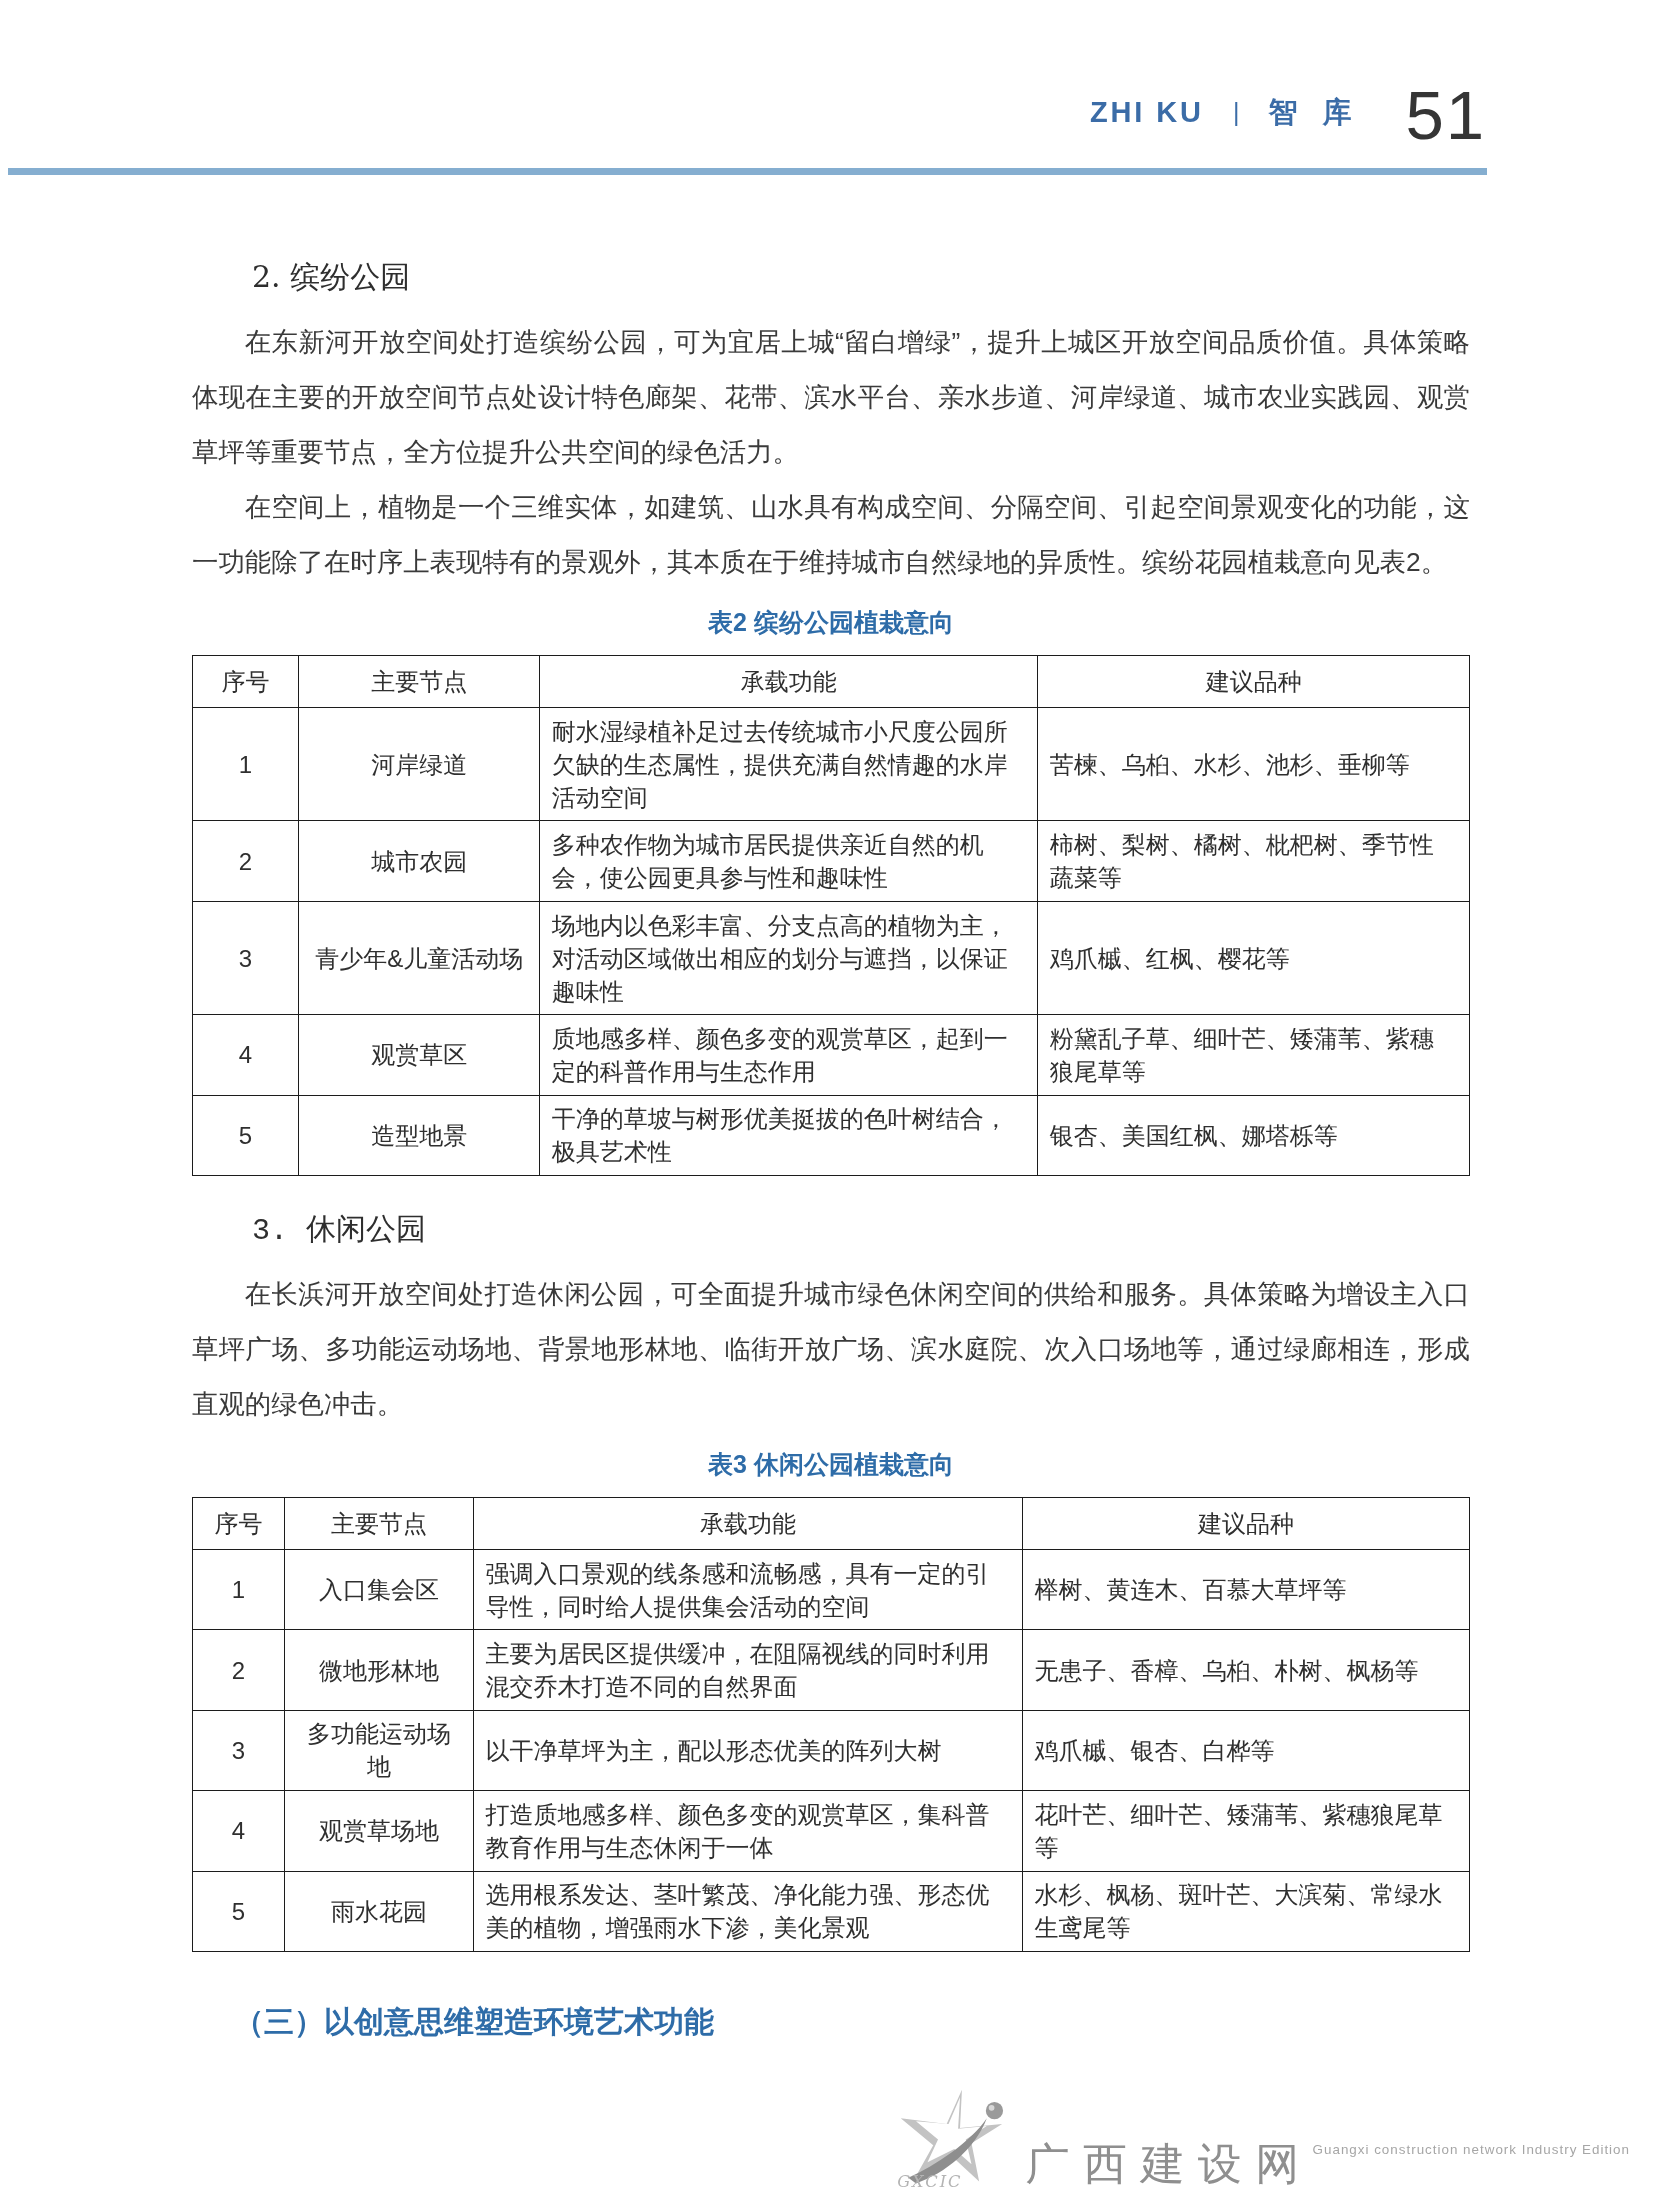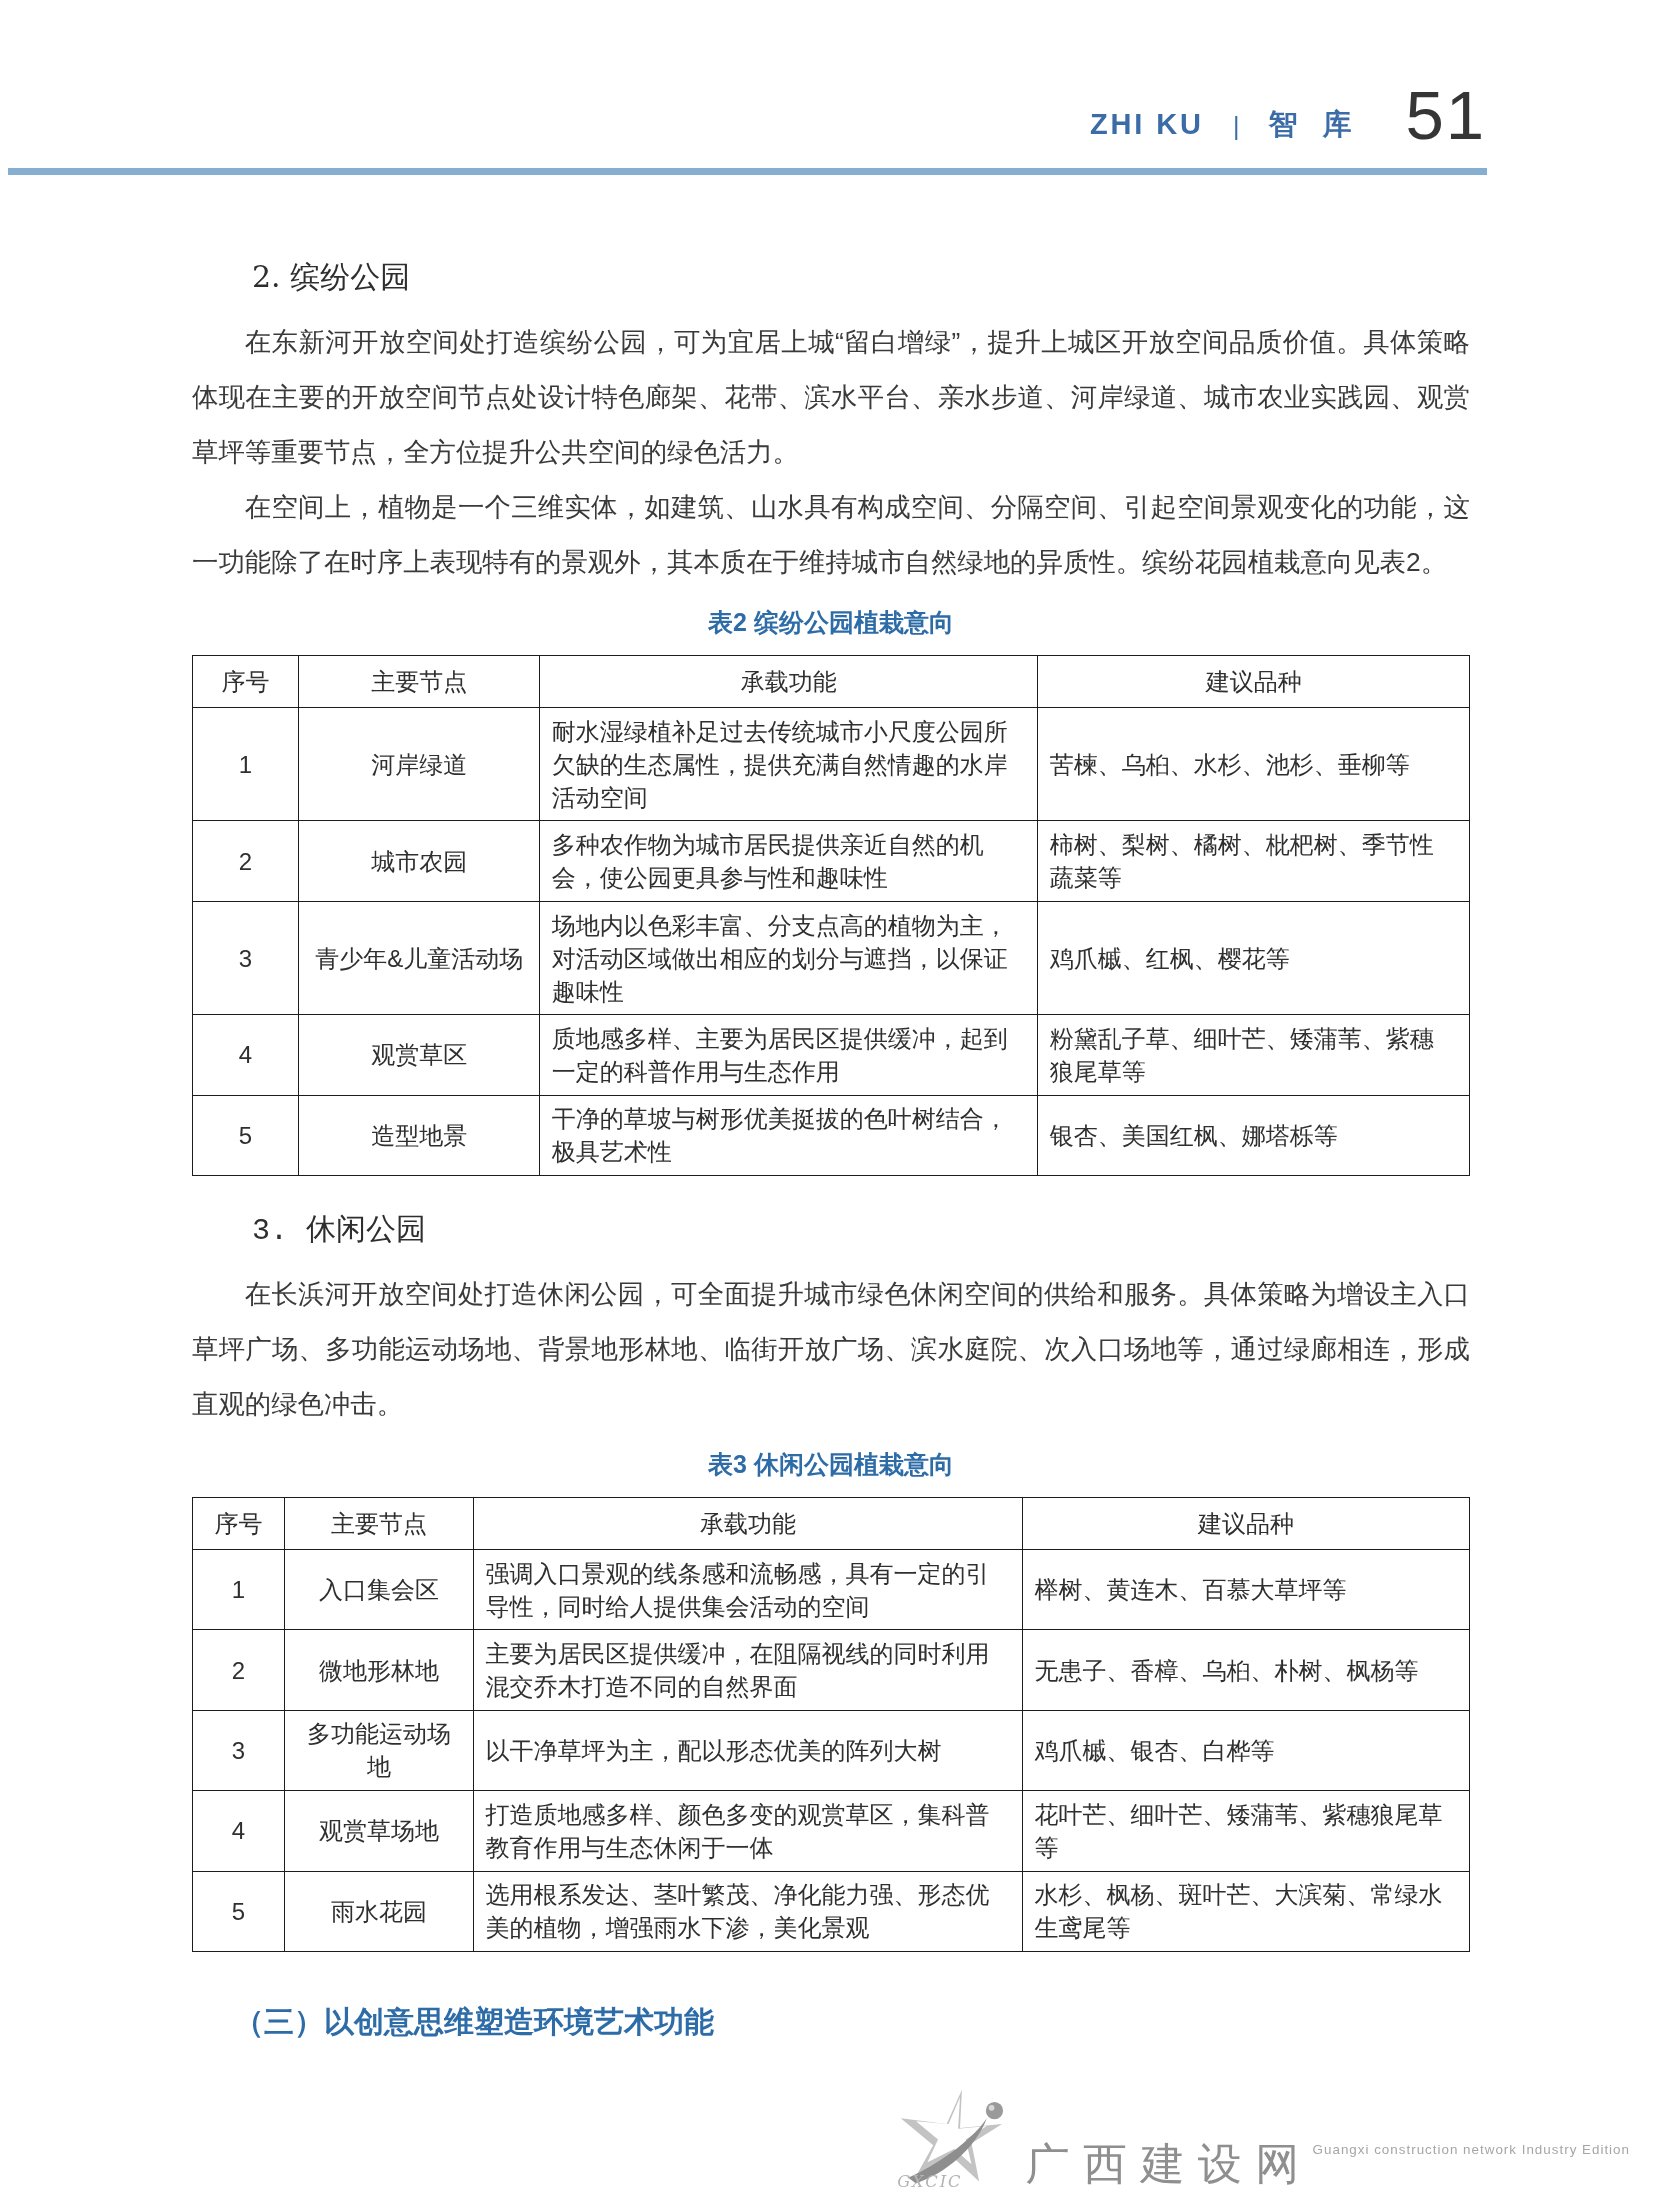--- a/index.html
+++ b/index.html
@@ -7,21 +7,21 @@
     position:relative;
     width:1657px;height:2202px;
     background:#ffffff;
     font-family:"Liberation Sans",sans-serif;
     color:#3a3a3a;
     overflow:hidden;
   }
   
   .header{
     position:absolute;top:85px;right:171px;
-    display:flex;align-items:flex-end;gap:29px;
+    display:flex;align-items:center;gap:29px;
   }
   .brand-en{color:#3b6ca7;font-weight:bold;font-size:29px;letter-spacing:2.9px;line-height:1;padding-bottom:7.7px;}
   .brand-sep{color:#3b6ca7;font-size:25px;line-height:1;padding-bottom:7.7px;}
   .brand-cn{color:#3b6ca7;font-weight:bold;font-size:29px;letter-spacing:25px;line-height:1;padding-bottom:7.7px;}
   .page-num{color:#353535;font-weight:normal;font-size:69px;line-height:0.9;letter-spacing:1.9px;}
   .header-rule{
     position:absolute;top:168px;left:7.7px;
     width:1479px;height:6.7px;background:#85aed0;
   }
   
@@ -131,21 +131,21 @@
           </tr>
           <tr>
             <td>3</td>
             <td>青少年&amp;儿童活动场</td>
             <td>场地内以色彩丰富、分支点高的植物为主，对活动区域做出相应的划分与遮挡，以保证趣味性</td>
             <td>鸡爪槭、红枫、樱花等</td>
           </tr>
           <tr>
             <td>4</td>
             <td>观赏草区</td>
-            <td>质地感多样、主要为居民区提供缓冲，起到一定的科普作用与生态作用</td>
+            <td>质地感多样、颜色多变的观赏草区，起到一定的科普作用与生态作用</td>
             <td>粉黛乱子草、细叶芒、矮蒲苇、紫穗狼尾草等</td>
           </tr>
           <tr>
             <td>5</td>
             <td>造型地景</td>
             <td>干净的草坡与树形优美挺拔的色叶树结合，极具艺术性</td>
             <td>银杏、美国红枫、娜塔栎等</td>
           </tr>
         </tbody>
     </table>

